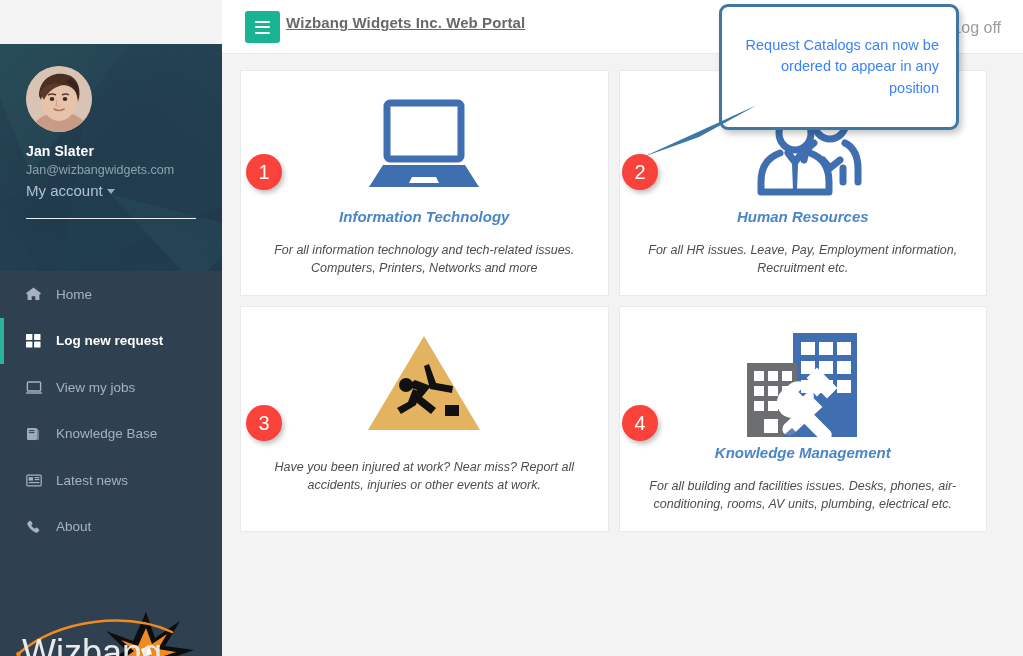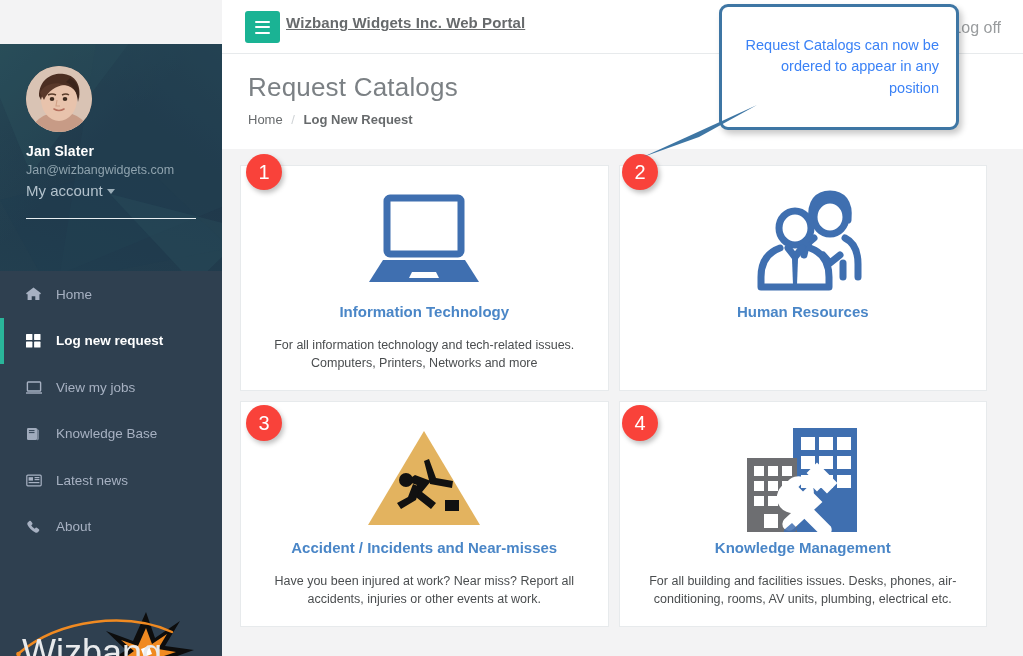--- a/index.html
+++ b/index.html
@@ -157,20 +157,21 @@
     font-size: 13px; color: #676a6c;
   }
   .bc-link { color: #676a6c; cursor: pointer; }
   .bc-sep { color: #cfd3d6; margin: 0 5px; }
   .bc-current { font-weight: bold; color: #676a6c; }
 
   
   .content {
     position: relative;
     padding: 16px 36px 0 18px;
+    font-style: italic;
   }
   .card-row { display: flex; gap: 10px; margin-bottom: 10px; }
   .card {
     flex: 1 1 0;
     background: #ffffff;
     border: 1px solid #e7eaec;
     height: 226px;
     position: relative;
     display: flex; flex-direction: column;
     align-items: center;
@@ -375,28 +376,20 @@
     <header class="topbar">
       <div class="hamburger">
         <span></span>
         <span></span>
         <span></span>
       </div>
       <div class="portal-title">Wizbang Widgets Inc. Web Portal</div>
       <div class="logoff">Log off</div>
     </header>
 
-    <div class="page-head">
-      <div class="page-title">Request Catalogs</div>
-      <div class="breadcrumb">
-        <span class="bc-link">Home</span>
-        <span class="bc-sep">/</span>
-        <span class="bc-current">Log New Request</span>
-      </div>
-    </div>
 
     <div class="content">
 
       <div class="card-row">
 
         <div class="card">
           <div class="card-icon">
             <svg width="118" height="100" viewBox="0 0 118 100" xmlns="http://www.w3.org/2000/svg">
               <rect x="22" y="6" width="74" height="56" rx="3" fill="none" stroke="#3f6fb0" stroke-width="7"></rect>
               <path d="M18 68 h82 l14 22 H4 Z" fill="#3f6fb0"></path>
@@ -422,39 +415,39 @@
               <g fill="none" stroke="#3f6fb0" stroke-width="7" stroke-linejoin="round" stroke-linecap="round">
 
                 <path d="M35 39 a16 17 0 1 0 32 0 a16 17 0 1 0 -32 0 z"></path>
                 <path d="M36 59 c-14 5 -19 16 -19 29 l0 10 l68 0 l0 -10 c0 -13 -5 -24 -19 -29"></path>
                 <path d="M44 59 l7 9 l7 -9"></path>
               </g>
               <path d="M48 70 l3 -4 l3 4 l-1 26 l-4 0 z" fill="#3f6fb0"></path>
             </svg>
           </div>
           <div class="card-title">Human Resources</div>
+          <div class="card-desc">For all HR issues. Leave, Pay, Employment information, Recruitment etc.</div>
         </div>
       </div>
 
       <div class="card-row">
 
         <div class="card">
           <div class="card-icon">
             <svg width="116" height="100" viewBox="0 0 116 100" xmlns="http://www.w3.org/2000/svg">
               <path d="M58 3 L114 97 H2 Z" fill="#e3b35f"></path>
               <g fill="#111111">
                 <circle cx="40" cy="52" r="7"></circle>
                 <path d="M58 33 l5 -2 l7 19 l17 3 l-1 7 l-22 -4 z"></path>
                 <path d="M49 47 l16 6 l-9 11 l14 11 l-5 6 l-19 -15 l5 -9 l-11 -4 z"></path>
                 <path d="M47 56 l-5 13 l-11 6 l4 6 l15 -9 l4 -13 z"></path>
                 <rect x="79" y="72" width="14" height="11"></rect>
               </g>
             </svg>
           </div>
-          <div class="card-title">Accident / Incidents and Near-misses</div>
           <div class="card-desc">Have you been injured at work? Near miss? Report all accidents, injuries or other events at work.</div>
         </div>
 
         <div class="card">
           <div class="card-icon">
             <svg width="120" height="108" viewBox="0 0 120 108" xmlns="http://www.w3.org/2000/svg">
 
               <rect x="50" y="4" width="64" height="104" fill="#3f6fb0"></rect>
               <g fill="#ffffff">
                 <rect x="58" y="13" width="14" height="13"></rect>

